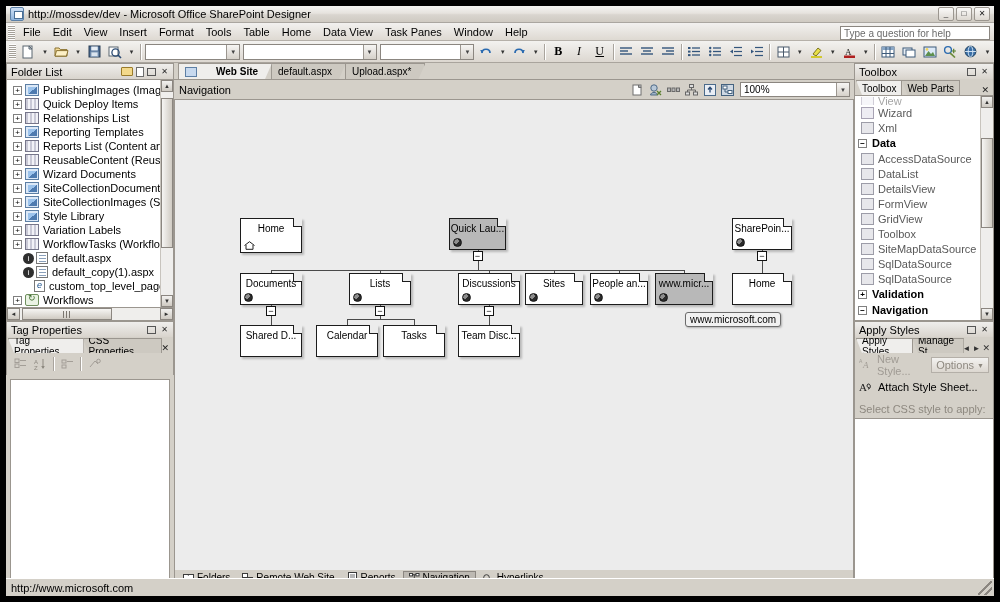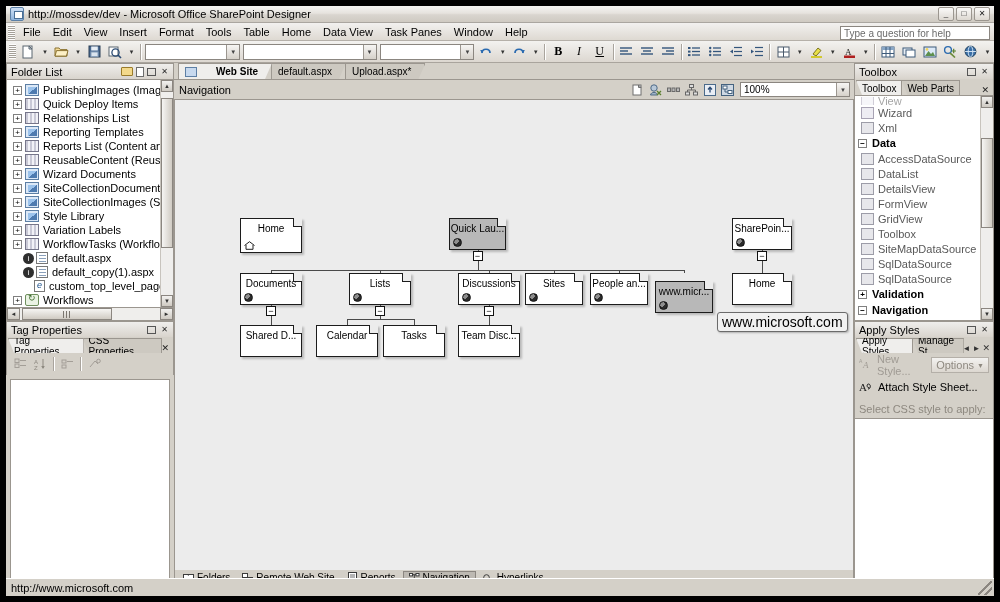--- a/index.html
+++ b/index.html
@@ -254,23 +254,22 @@
     border:1px solid #111;
   }
   .collapse {
     position:absolute; width:10px;height:10px;background:#fff;border:1px solid #111;
     display:flex;align-items:center;justify-content:center;
     font-size:9px; line-height:6px; color:#000;
   }
   .edge { position:absolute; background:#4a4a4a; }
   .tooltip {
     position:absolute; background:#f1f1f1; border:1px solid #6b6b6b; border-radius:3px;
-    font-size:14px; color:#000; padding:1px 4px; white-space:nowrap;
+    font-size:10px; color:#000; padding:1px 4px; white-space:nowrap;
     box-shadow: 1px 1px 2px rgba(0,0,0,0.25);
-    margin-left: 32px;
   }
 
   
   .viewtabs {
     height:15px; background:#d4d0c8; display:flex; align-items:center;
     border:1px solid #9b968f; border-top:none; font-size:10px; padding-left:3px; gap:2px;
   }
   .vtab { display:flex;align-items:center;gap:3px; padding:0 5px; height:13px; color:#000; }
   .vtab.active { background:#bdb9b2; border:1px solid #8b8680; }
   .vt-ico { width:11px;height:9px; display:flex;align-items:center;justify-content:center;font-size:8px;color:#333;}
@@ -846,21 +845,21 @@
             <div class="node" style="left: 350px; top: 173px; width: 58px; height: 32px;">
               <div class="dogear"></div>
               <div class="label">Sites</div>
               <div class="globe"></div>
             </div>
             <div class="node" style="left: 415px; top: 173px; width: 58px; height: 32px;">
               <div class="dogear"></div>
               <div class="label">People an...</div>
               <div class="globe"></div>
             </div>
-            <div class="node sel" style="left: 480px; top: 173px; width: 58px; height: 32px; margin-top: 8px;">
+            <div class="node sel" style="left: 480px; top: 173px; width: 58px; height: 32px;">
               <div class="dogear"></div>
               <div class="label">www.micr...</div>
               <div class="globe"></div>
             </div>
             <div class="node" style="left: 557px; top: 173px; width: 60px; height: 32px;">
               <div class="dogear"></div>
               <div class="label">Home</div>
             </div>
             <div class="node" style="left: 65px; top: 225px; width: 62px; height: 32px;">
               <div class="dogear"></div>

